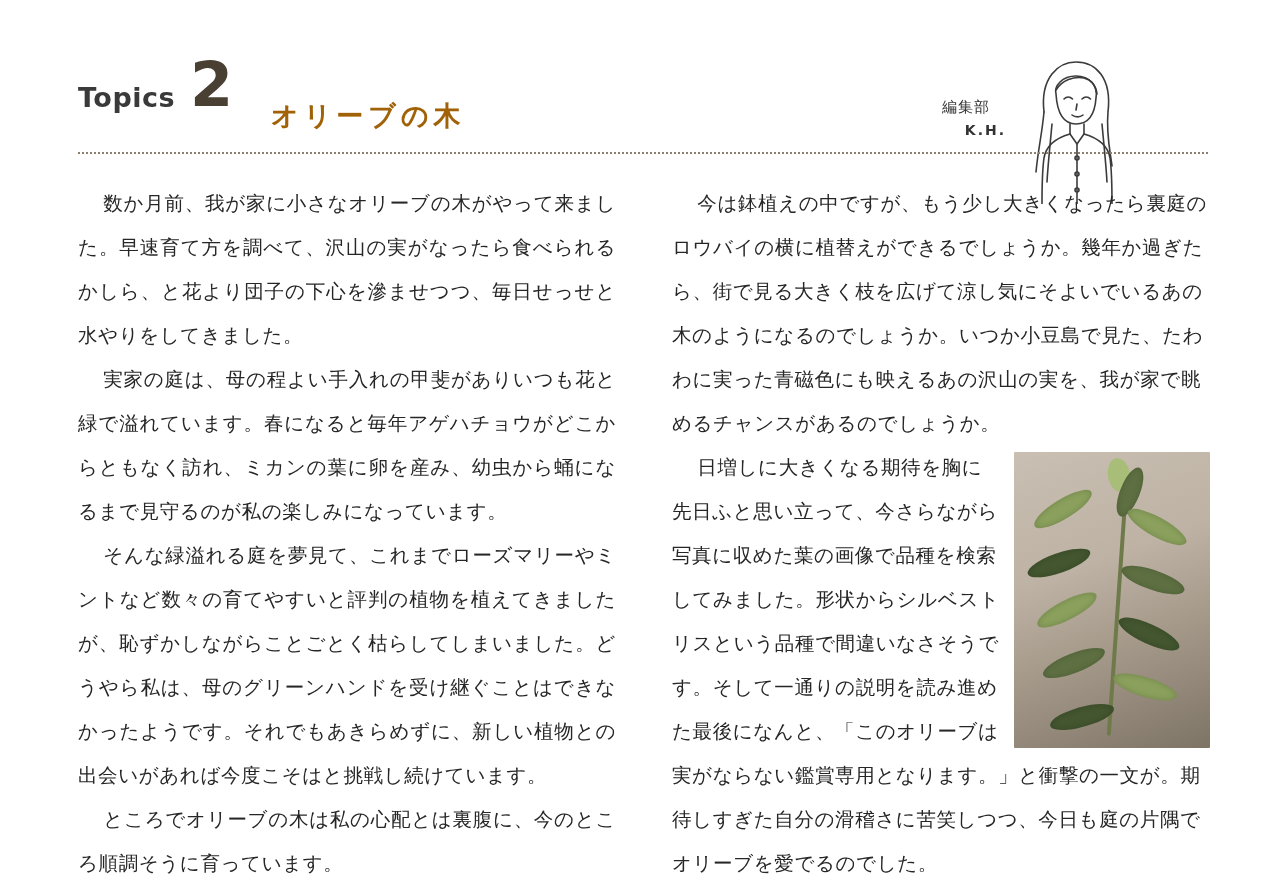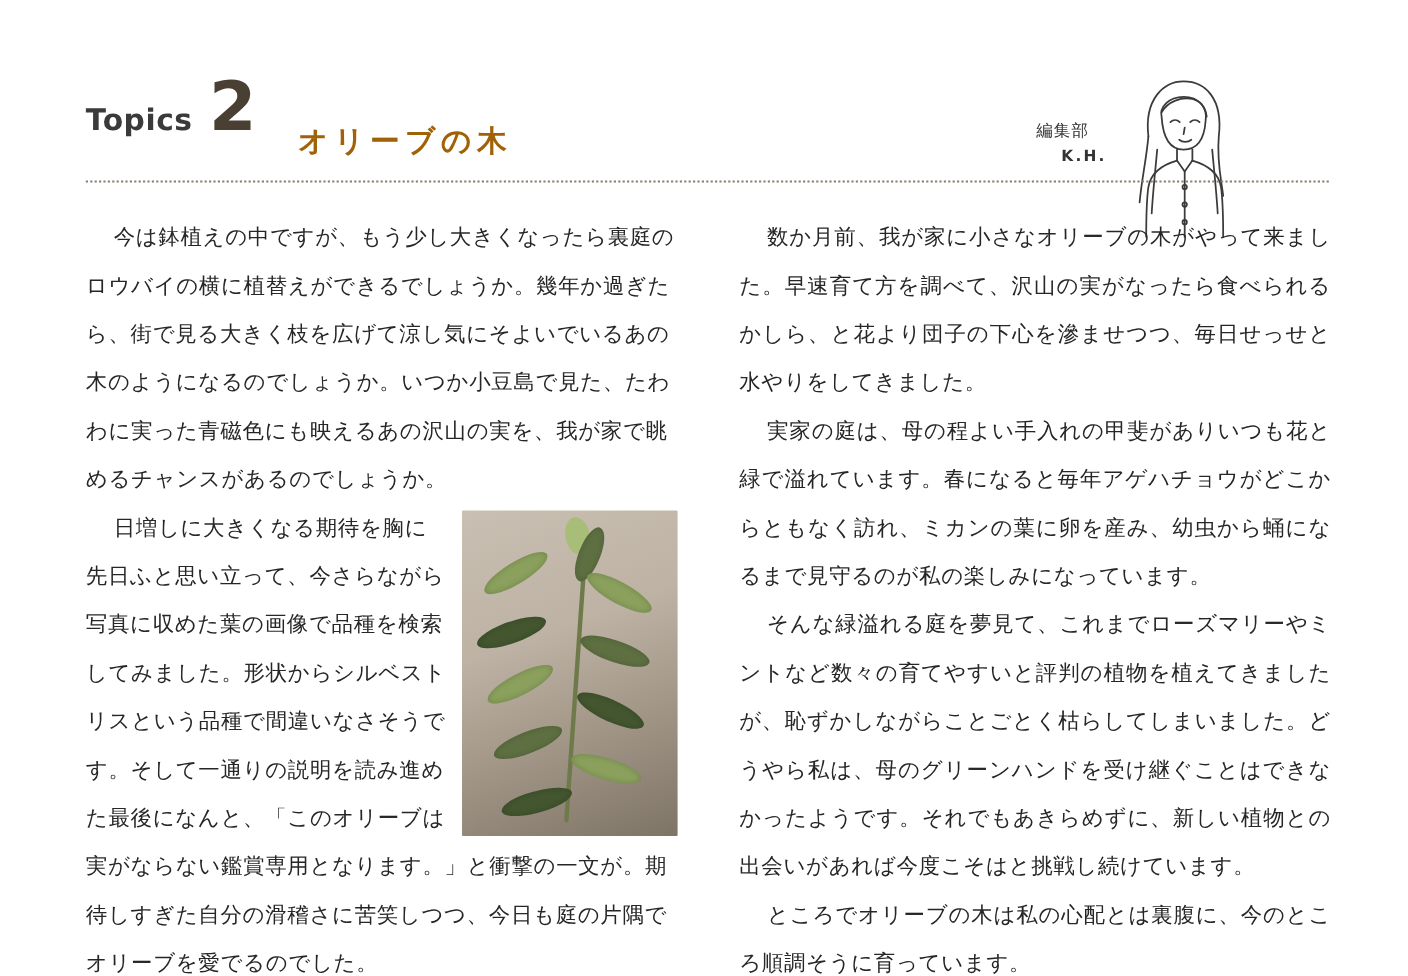--- a/index.html
+++ b/index.html
@@ -12,21 +12,20 @@
     background: #ffffff;
     font-family: "Liberation Sans", sans-serif;
     color: #2b2b2b;
     overflow: hidden;
   }
   .page {
     position: relative;
     width: 1280px;
     height: 718px;
     box-sizing: border-box;
-    margin-top: 12px;
   }
 
   
   .header {
     position: absolute;
     left: 78px;
     top: 60px;
     width: 1130px;
     height: 95px;
   }
@@ -231,41 +230,41 @@
           <path d="M38 70 C36 92, 34 110, 33 128"></path>
           <path d="M88 70 C90 92, 92 110, 93 128"></path>
         </svg>
       </div>
     </div>
   </div>
 
   <div class="divider"></div>
 
   <div class="columns">
+
+    <div class="col left">
+      <p>数か月前、我が家に小さなオリーブの木がやって来ました。早速育て方を調べて、沢山の実がなったら食べられるかしら、と花より団子の下心を滲ませつつ、毎日せっせと水やりをしてきました。</p>
+      <p>実家の庭は、母の程よい手入れの甲斐がありいつも花と緑で溢れています。春になると毎年アゲハチョウがどこからともなく訪れ、ミカンの葉に卵を産み、幼虫から蛹になるまで見守るのが私の楽しみになっています。</p>
+      <p>そんな緑溢れる庭を夢見て、これまでローズマリーやミントなど数々の育てやすいと評判の植物を植えてきましたが、恥ずかしながらことごとく枯らしてしまいました。どうやら私は、母のグリーンハンドを受け継ぐことはできなかったようです。それでもあきらめずに、新しい植物との出会いがあれば今度こそはと挑戦し続けています。</p>
+      <p>ところでオリーブの木は私の心配とは裏腹に、今のところ順調そうに育っています。</p>
+    </div>
 
     <div class="col right">
       <p>今は鉢植えの中ですが、もう少し大きくなったら裏庭のロウバイの横に植替えができるでしょうか。幾年か過ぎたら、街で見る大きく枝を広げて涼し気にそよいでいるあの木のようになるのでしょうか。いつか小豆島で見た、たわわに実った青磁色にも映えるあの沢山の実を、我が家で眺めるチャンスがあるのでしょうか。</p>
       <div class="photo">
         <div class="stem"></div>
         <div class="tip"></div>
         <div class="leaf light l1"></div>
         <div class="leaf l2"></div>
         <div class="leaf light l3"></div>
         <div class="leaf dark l4"></div>
         <div class="leaf l5"></div>
         <div class="leaf light l6"></div>
         <div class="leaf dark l7"></div>
         <div class="leaf l8"></div>
         <div class="leaf light l9"></div>
         <div class="leaf dark l10"></div>
       </div>
       <p>日増しに大きくなる期待を胸に先日ふと思い立って、今さらながら写真に収めた葉の画像で品種を検索してみました。形状からシルベストリスという品種で間違いなさそうです。そして一通りの説明を読み進めた最後になんと、「このオリーブは実がならない鑑賞専用となります。」と衝撃の一文が。期待しすぎた自分の滑稽さに苦笑しつつ、今日も庭の片隅でオリーブを愛でるのでした。</p>
     </div>
 
-    <div class="col left">
-      <p>数か月前、我が家に小さなオリーブの木がやって来ました。早速育て方を調べて、沢山の実がなったら食べられるかしら、と花より団子の下心を滲ませつつ、毎日せっせと水やりをしてきました。</p>
-      <p>実家の庭は、母の程よい手入れの甲斐がありいつも花と緑で溢れています。春になると毎年アゲハチョウがどこからともなく訪れ、ミカンの葉に卵を産み、幼虫から蛹になるまで見守るのが私の楽しみになっています。</p>
-      <p>そんな緑溢れる庭を夢見て、これまでローズマリーやミントなど数々の育てやすいと評判の植物を植えてきましたが、恥ずかしながらことごとく枯らしてしまいました。どうやら私は、母のグリーンハンドを受け継ぐことはできなかったようです。それでもあきらめずに、新しい植物との出会いがあれば今度こそはと挑戦し続けています。</p>
-      <p>ところでオリーブの木は私の心配とは裏腹に、今のところ順調そうに育っています。</p>
-    </div>
-
   </div>
 </div>
 
 </body></html>

